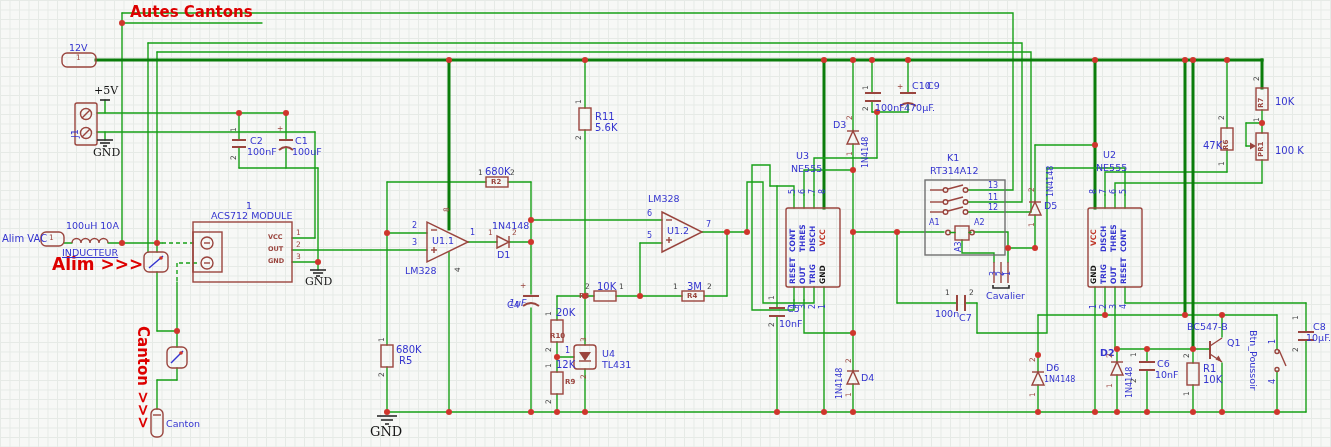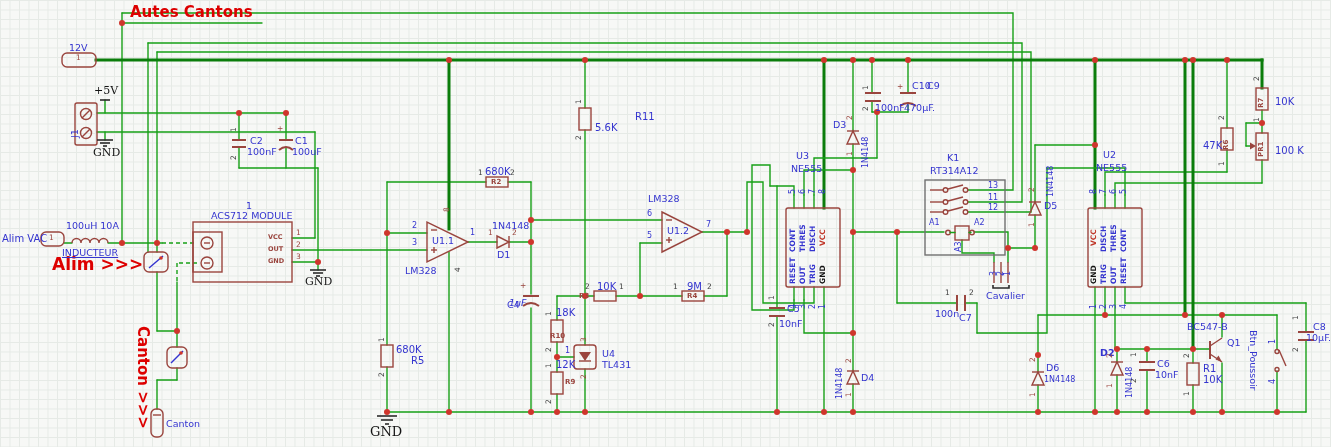--- a/index.html
+++ b/index.html
@@ -499,55 +499,55 @@
       <span class="t pin" style="left: 454px; top: 272px; transform: rotate(-90deg);">4</span>
       <span class="t pinb" style="left: 470px; top: 229px;">1</span>
       <span class="t lbl" style="left: 492px; top: 221px;">1N4148</span>
       <span class="t lbl" style="left: 497px; top: 250px;">D1</span>
       <span class="t pinr" style="left: 488px; top: 229px;">1</span>
       <span class="t pinr" style="left: 512px; top: 229px;">2</span>
       <span class="t lblsm" style="left: 485px; top: 167px;">680K</span>
       <span class="t symtext" style="left: 491px; top: 179px;">R2</span>
       <span class="t pin" style="left: 478px; top: 169px;">1</span>
       <span class="t pin" style="left: 510px; top: 169px;">2</span>
-      <span class="t lblsm" style="left: 595px; top: 112px; margin-left: 40px;">R11</span>
+      <span class="t lblsm" style="left: 595px; top: 112px;">R11</span>
       <span class="t lblsm" style="left: 595px; top: 123px;">5.6K</span>
       <span class="t pin" style="left: 575px; top: 104px; transform: rotate(-90deg);">1</span>
       <span class="t pin" style="left: 575px; top: 140px; transform: rotate(-90deg);">2</span>
       <span class="t lbl" style="left: 507px; top: 300px;">C4</span>
       <span class="t pinr" style="left: 520px; top: 282px;">+</span>
       <span class="t lbl" style="left: 509px; top: 298px; font-style: italic;">1uF</span>
       <span class="t lblsm" style="left: 597px; top: 282px;">10K</span>
       <span class="t symtext" style="left: 579px; top: 293px;">R3</span>
       <span class="t pin" style="left: 585px; top: 283px;">2</span>
       <span class="t pin" style="left: 619px; top: 283px;">1</span>
-      <span class="t lblsm" style="left: 687px; top: 282px;">9M</span>
+      <span class="t lblsm" style="left: 687px; top: 282px;">3M</span>
       <span class="t symtext" style="left: 687px; top: 293px;">R4</span>
       <span class="t pin" style="left: 673px; top: 283px;">1</span>
       <span class="t pin" style="left: 707px; top: 283px;">2</span>
       <span class="t lbl" style="left: 648px; top: 194px;">LM328</span>
       <span class="t pinb" style="left: 647px; top: 210px;">6</span>
       <span class="t pinb" style="left: 647px; top: 232px;">5</span>
       <span class="t lbl" style="left: 667px; top: 226px;">U1.2</span>
       <span class="t pinb" style="left: 706px; top: 221px;">7</span>
-      <span class="t lblsm" style="left: 556px; top: 308px;">18K</span>
+      <span class="t lblsm" style="left: 556px; top: 308px;">20K</span>
       <span class="t symtext" style="left: 550px; top: 333px;">R10</span>
       <span class="t pin" style="left: 545px; top: 316px; transform: rotate(-90deg);">1</span>
       <span class="t pin" style="left: 545px; top: 352px; transform: rotate(-90deg);">2</span>
       <span class="t lblsm" style="left: 556px; top: 360px;">12K</span>
       <span class="t symtext" style="left: 565px; top: 379px;">R9</span>
       <span class="t pin" style="left: 545px; top: 368px; transform: rotate(-90deg);">1</span>
       <span class="t pin" style="left: 545px; top: 404px; transform: rotate(-90deg);">2</span>
       <span class="t lbl" style="left: 602px; top: 349px;">U4</span>
       <span class="t lbl" style="left: 602px; top: 360px;">TL431</span>
       <span class="t pinb" style="left: 565px; top: 347px;">1</span>
       <span class="t pinr" style="left: 580px; top: 342px; transform: rotate(-90deg);">3</span>
       <span class="t pinr" style="left: 580px; top: 379px; transform: rotate(-90deg);">2</span>
       <span class="t lblsm" style="left: 396px; top: 345px;">680K</span>
-      <span class="t lblsm" style="left: 411px; top: 356px;">R5</span>
+      <span class="t lblsm" style="left: 399px; top: 356px;">R5</span>
       <span class="t pin" style="left: 378px; top: 342px; transform: rotate(-90deg);">1</span>
       <span class="t pin" style="left: 378px; top: 377px; transform: rotate(-90deg);">2</span>
       <span class="t gndbig" style="left: 370px; top: 425px;">GND</span>
       <span class="t lbl" style="left: 796px; top: 151px;">U3</span>
       <span class="t lbl" style="left: 791px; top: 164px;">NE555</span>
       <span class="t pinb" style="left: 789px; top: 194px; transform: rotate(-90deg);">5</span>
       <span class="t pinb" style="left: 799px; top: 194px; transform: rotate(-90deg);">6</span>
       <span class="t pinb" style="left: 809px; top: 194px; transform: rotate(-90deg);">7</span>
       <span class="t pinb" style="left: 819px; top: 194px; transform: rotate(-90deg);">8</span>
       <span class="t pinb" style="left: 789px; top: 309px; transform: rotate(-90deg);">4</span>

